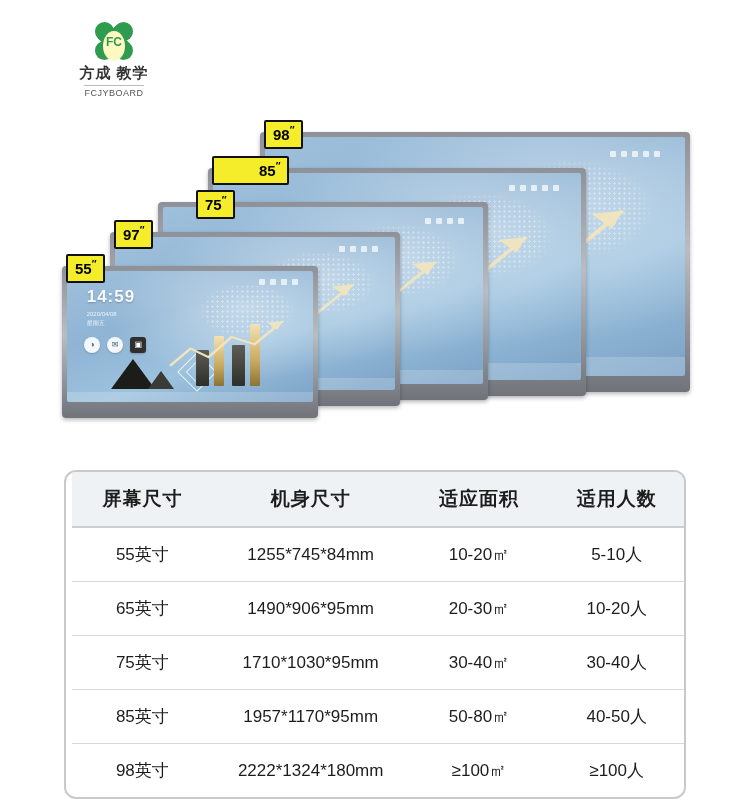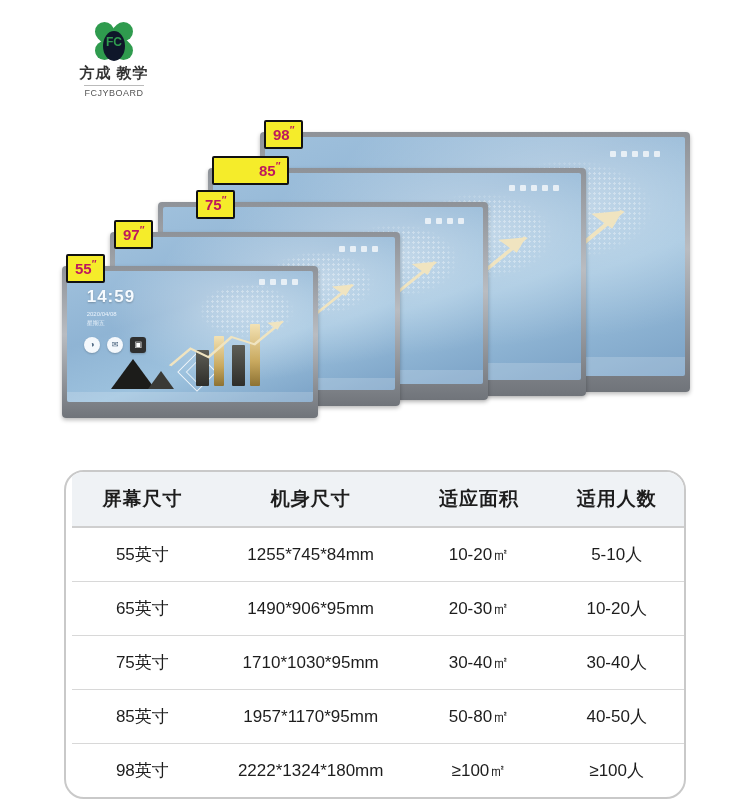--- a/index.html
+++ b/index.html
@@ -40,21 +40,21 @@
     border-radius: 50% 50% 50% 0;
   }
   .logo-mark .p1 { left: 1px;  top: 0px;  transform: rotate(-45deg); }
   .logo-mark .p2 { left: 20px; top: 0px;  transform: rotate(45deg); }
   .logo-mark .p3 { left: 1px;  top: 19px; transform: rotate(-135deg); }
   .logo-mark .p4 { left: 20px; top: 19px; transform: rotate(135deg); }
   .logo-mark .core {
     position: absolute;
     left: 9px; top: 9px;
     width: 22px; height: 30px;
-    background: #0f172a;
+    background: #fef9c3;
     border-radius: 50%;
     color: #2f9b4e;
     font-size: 12px;
     line-height: 22px;
     text-align: center;
     font-weight: bold;
   }
   .logo-cn {
     font-size: 15px;
     color: #333;
@@ -177,21 +177,21 @@
   }
   .trend {
     position: absolute;
     left: 0; top: 0;
     width: 100%; height: 100%;
   }
   .badge {
     position: absolute;
     background: #f5ec2a;
     border: 2px solid #111;
-    color: #be185d;
+    color: #000000;
     font-weight: bold;
     font-size: 15px;
     line-height: 1;
     padding: 4px 7px 5px 7px;
     border-radius: 2px;
     z-index: 30;
     font-family: "Liberation Sans", sans-serif;
   }
   .badge sup { font-size: 10px; }
 
@@ -265,21 +265,21 @@
     width: 14px; height: 14px;
     border: 1px solid rgba(255,255,255,.7);
   }
 
   
   .table-wrap {
     position: absolute;
     left: 64px; top: 470px;
     width: 622px;
     border: 2px solid #c9c9c9;
-    border-radius: 20px;
+    border-radius: 12px;
     overflow: hidden;
     background: #fff;
     box-sizing: border-box;
     padding-left: 6px;
   }
   table {
     width: 100%;
     border-collapse: collapse;
     table-layout: fixed;
   }

